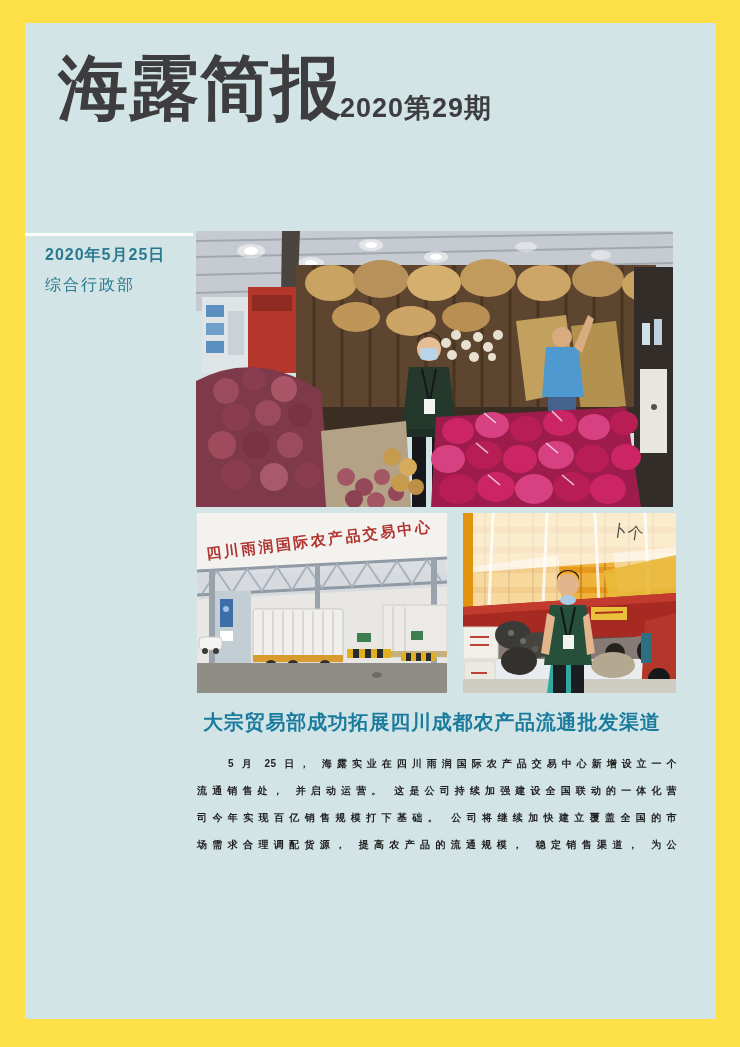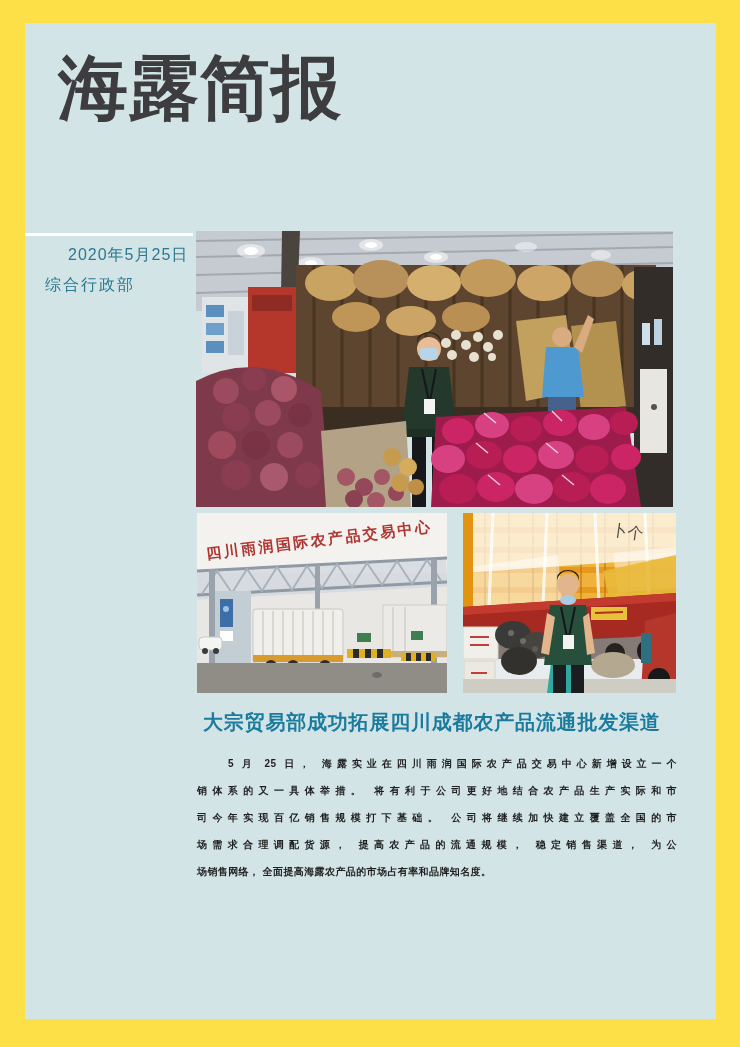--- a/index.html
+++ b/index.html
@@ -21,21 +21,21 @@
   .masthead-issue{
     position:absolute;left:340px;top:93px;
     font-size:27px;line-height:30px;font-weight:bold;color:#3d3d3f;
     letter-spacing:1px;white-space:nowrap;
   }
   .rule-line{
     position:absolute;left:25px;top:233px;width:168px;height:3px;background:#ffffff;
   }
   .meta-date{
     position:absolute;left:45px;top:245px;
-    font-size:16px;font-weight:normal;color:#29798f;letter-spacing:1px;white-space:nowrap;margin-left:23px;
+    font-size:16px;font-weight:bold;color:#29798f;letter-spacing:1px;white-space:nowrap;
   }
   .meta-dept{
     position:absolute;left:45px;top:275px;
     font-size:16px;font-weight:normal;color:#29798f;letter-spacing:2px;white-space:nowrap;
   }
   .photo{position:absolute;overflow:hidden;}
   .photo svg{display:block;}
   .photo-main{left:196px;top:231px;width:477px;height:276px;}
   .photo-toll{left:197px;top:513px;width:250px;height:180px;}
   .photo-truck{left:463px;top:513px;width:213px;height:180px;}
@@ -56,20 +56,21 @@
   .body-line.first{text-indent:31px;}
   .body-line.last{text-align:left;text-align-last:left;}
 </style>
 </head>
 <body>
 
 <div class="page">
   <div class="panel"></div>
 
   <div class="masthead-title">海露简报</div>
+  <div class="masthead-issue">2020第29期</div>
 
   <div class="rule-line"></div>
   <div class="meta-date">2020年5月25日</div>
   <div class="meta-dept">综合行政部</div>
 
   <div class="photo photo-main">
     <svg width="477" height="276" viewBox="0 0 477 276">
 
       <rect x="0" y="0" width="477" height="80" fill="#c6cbd1"></rect>
       <g stroke="#9aa0a7" stroke-width="2" opacity="0.8">
@@ -412,18 +413,17 @@
         <rect x="90" y="152" width="13" height="28" fill="#1c1d20"></rect>
         <rect x="108" y="152" width="13" height="28" fill="#1c1d20"></rect>
       </g>
     </svg>
   </div>
 
   <div class="headline">大宗贸易部成功拓展四川成都农产品流通批发渠道</div>
 
   <div class="body-text">
     <div class="body-line first">5 月 25 日， 海露实业在四川雨润国际农产品交易中心新增设立一个</div>
-    <div class="body-line">销体系的又一具体举措。 将有利于公司更好地结合农产品生产实际和市</div>
+    <div class="body-line">流通销售处， 并启动运营。 这是公司持续加强建设全国联动的一体化营</div>
     <div class="body-line">司今年实现百亿销售规模打下基础。 公司将继续加快建立覆盖全国的市</div>
     <div class="body-line">场需求合理调配货源， 提高农产品的流通规模， 稳定销售渠道， 为公</div>
-    <div class="body-line last">场销售网络， 全面提高海露农产品的市场占有率和品牌知名度。</div>
   </div>
 </div>
 
 </body></html>

